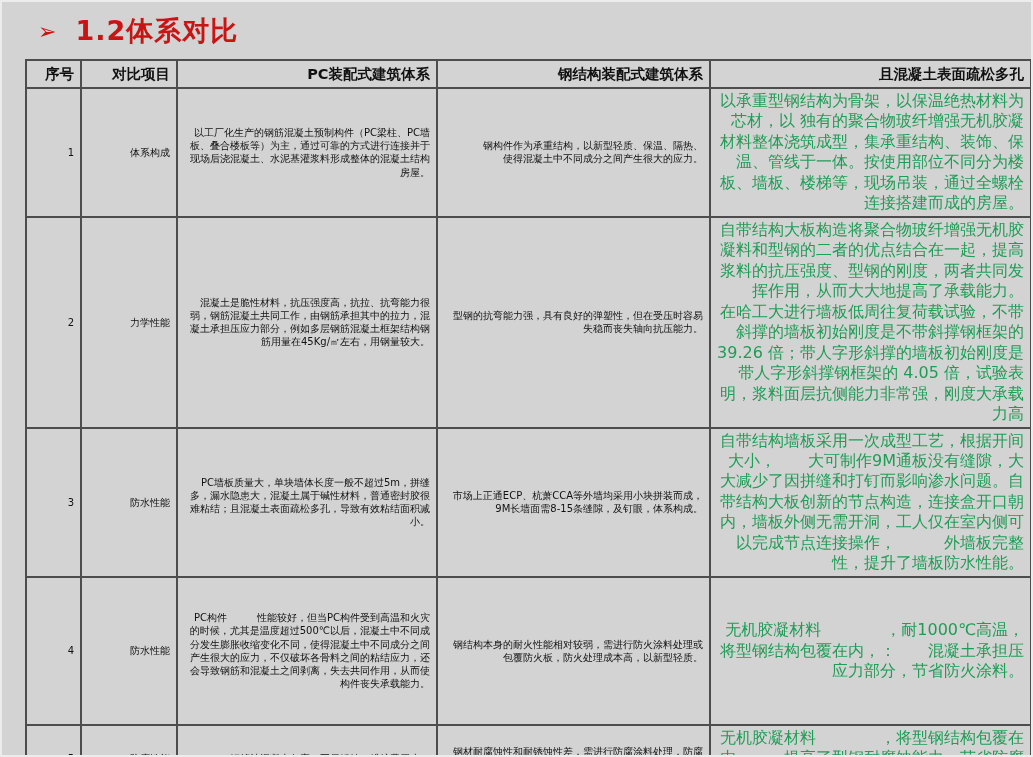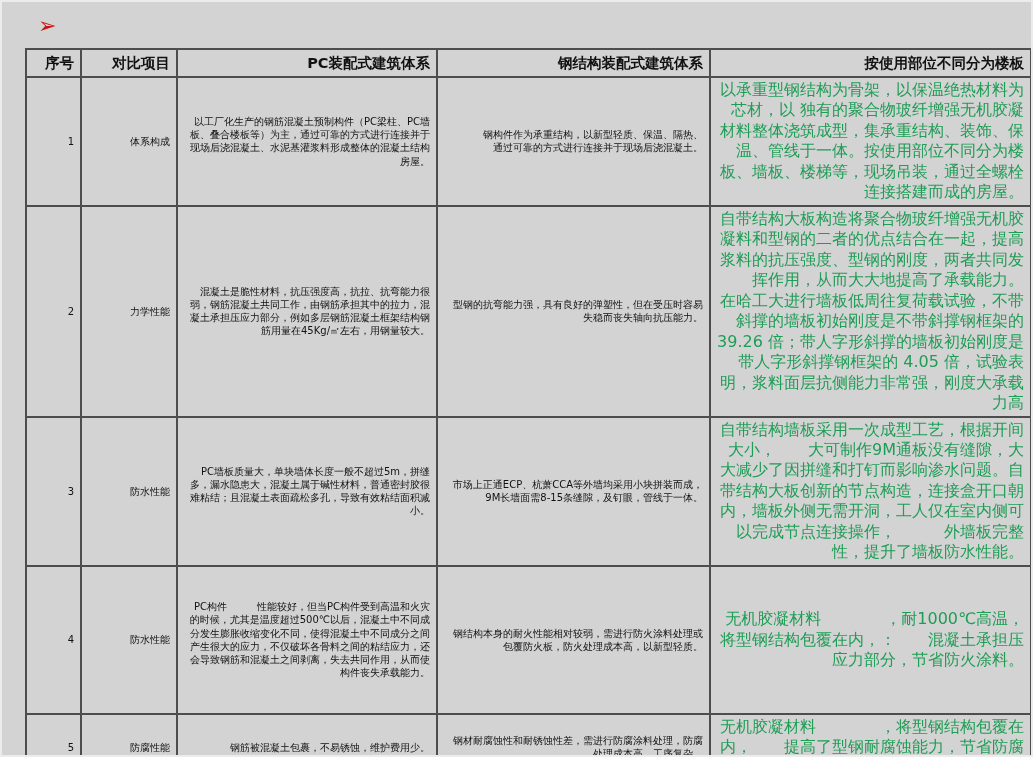--- a/index.html
+++ b/index.html
@@ -70,60 +70,61 @@
   tr.r4 { height: 148px; }
   tr.r5 { height: 66px; }
 </style>
 </head>
 <body>
 
 <div class="slide">
 
   <div class="title">
     <span class="bullet">➢</span>
+    <span class="title-text">1.2体系对比</span>
   </div>
 
   <table class="cmp">
     <colgroup>
       <col class="c1">
         <col class="c2">
         <col class="c3">
         <col class="c4">
         <col class="c5">
     </colgroup>
     <thead>
       <tr class="header-row">
         <th>序号</th>
         <th>对比项目</th>
         <th>PC装配式建筑体系</th>
         <th>钢结构装配式建筑体系</th>
-        <th>按使用部位不同分为楼板</th>
+        <th>且混凝土表面疏松多孔</th>
       </tr>
     </thead>
     <tbody>
       <tr class="r1">
         <td>1</td>
         <td>体系构成</td>
         <td>以工厂化生产的钢筋混凝土预制构件（PC梁柱、PC墙板、叠合楼板等）为主，通过可靠的方式进行连接并于现场后浇混凝土、水泥基灌浆料形成整体的混凝土结构房屋。</td>
-        <td>钢构件作为承重结构，以新型轻质、保温、隔热、　　　通过可靠的方式进行连接并于现场后浇混凝土。</td>
+        <td>钢构件作为承重结构，以新型轻质、保温、隔热、　　　使得混凝土中不同成分之间产生很大的应力。</td>
         <td class="c-self">以承重型钢结构为骨架，以保温绝热材料为芯材，以 独有的聚合物玻纤增强无机胶凝材料整体浇筑成型，集承重结构、装饰、保温、管线于一体。按使用部位不同分为楼板、墙板、楼梯等，现场吊装，通过全螺栓连接搭建而成的房屋。</td>
       </tr>
       <tr class="r2">
         <td>2</td>
         <td>力学性能</td>
         <td>混凝土是脆性材料，抗压强度高，抗拉、抗弯能力很弱，钢筋混凝土共同工作，由钢筋承担其中的拉力，混凝土承担压应力部分，例如多层钢筋混凝土框架结构钢筋用量在45Kg/㎡左右，用钢量较大。</td>
         <td>型钢的抗弯能力强，具有良好的弹塑性，但在受压时容易失稳而丧失轴向抗压能力。</td>
         <td class="c-self">自带结构大板构造将聚合物玻纤增强无机胶凝料和型钢的二者的优点结合在一起，提高浆料的抗压强度、型钢的刚度，两者共同发挥作用，从而大大地提高了承载能力。
 在哈工大进行墙板低周往复荷载试验，不带斜撑的墙板初始刚度是不带斜撑钢框架的39.26 倍；带人字形斜撑的墙板初始刚度是带人字形斜撑钢框架的 4.05 倍，试验表明，浆料面层抗侧能力非常强，刚度大承载力高</td>
       </tr>
       <tr class="r3">
         <td>3</td>
         <td>防水性能</td>
         <td>PC墙板质量大，单块墙体长度一般不超过5m，拼缝多，漏水隐患大，混凝土属于碱性材料，普通密封胶很难粘结；且混凝土表面疏松多孔，导致有效粘结面积减小。</td>
-        <td>市场上正通ECP、杭萧CCA等外墙均采用小块拼装而成，9M长墙面需8-15条缝隙，及钉眼，管线于一体。</td>
+        <td>市场上正通ECP、杭萧CCA等外墙均采用小块拼装而成，9M长墙面需8-15条缝隙，及钉眼，体系构成。</td>
         <td class="c-self">自带结构墙板采用一次成型工艺，根据开间大小，　　大可制作9M通板没有缝隙，大大减少了因拼缝和打钉而影响渗水问题。自带结构大板创新的节点构造，连接盒开口朝内，墙板外侧无需开洞，工人仅在室内侧可以完成节点连接操作，　　　外墙板完整性，提升了墙板防水性能。</td>
       </tr>
       <tr class="r4">
         <td>4</td>
         <td>防水性能</td>
         <td>PC构件　　　性能较好，但当PC构件受到高温和火灾的时候，尤其是温度超过500℃以后，混凝土中不同成分发生膨胀收缩变化不同，使得混凝土中不同成分之间产生很大的应力，不仅破坏各骨料之间的粘结应力，还会导致钢筋和混凝土之间剥离，失去共同作用，从而使构件丧失承载能力。</td>
         <td>钢结构本身的耐火性能相对较弱，需进行防火涂料处理或包覆防火板，防火处理成本高，以新型轻质。</td>
         <td class="c-self">无机胶凝材料　　　　，耐1000℃高温，将型钢结构包覆在内，：　　混凝土承担压应力部分，节省防火涂料。</td>
       </tr>
       <tr class="r5">

